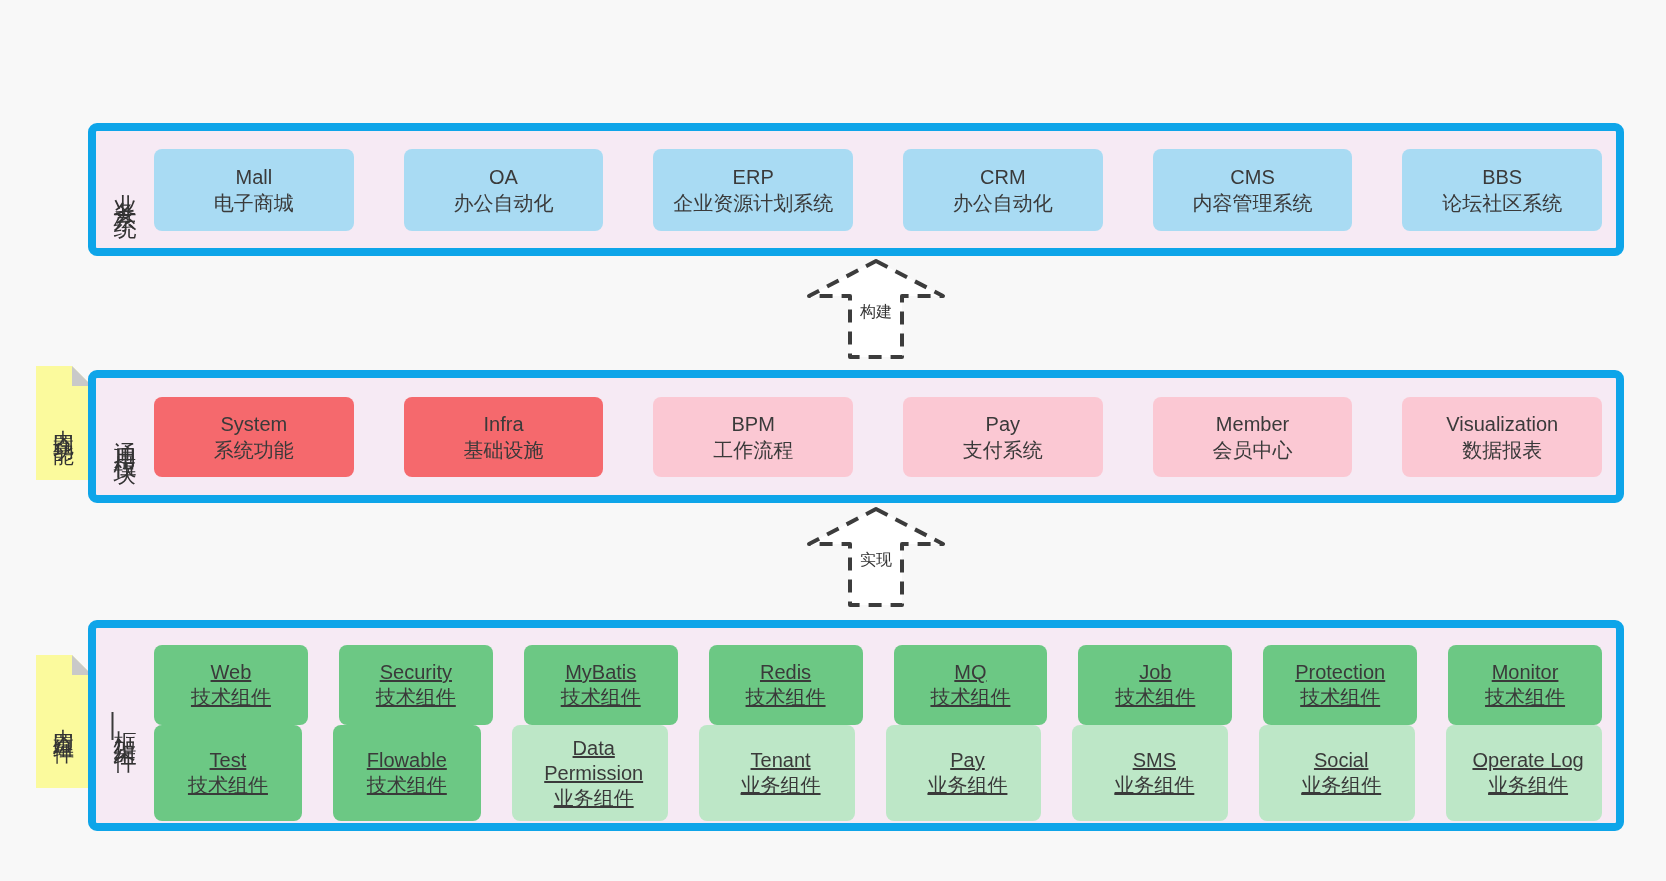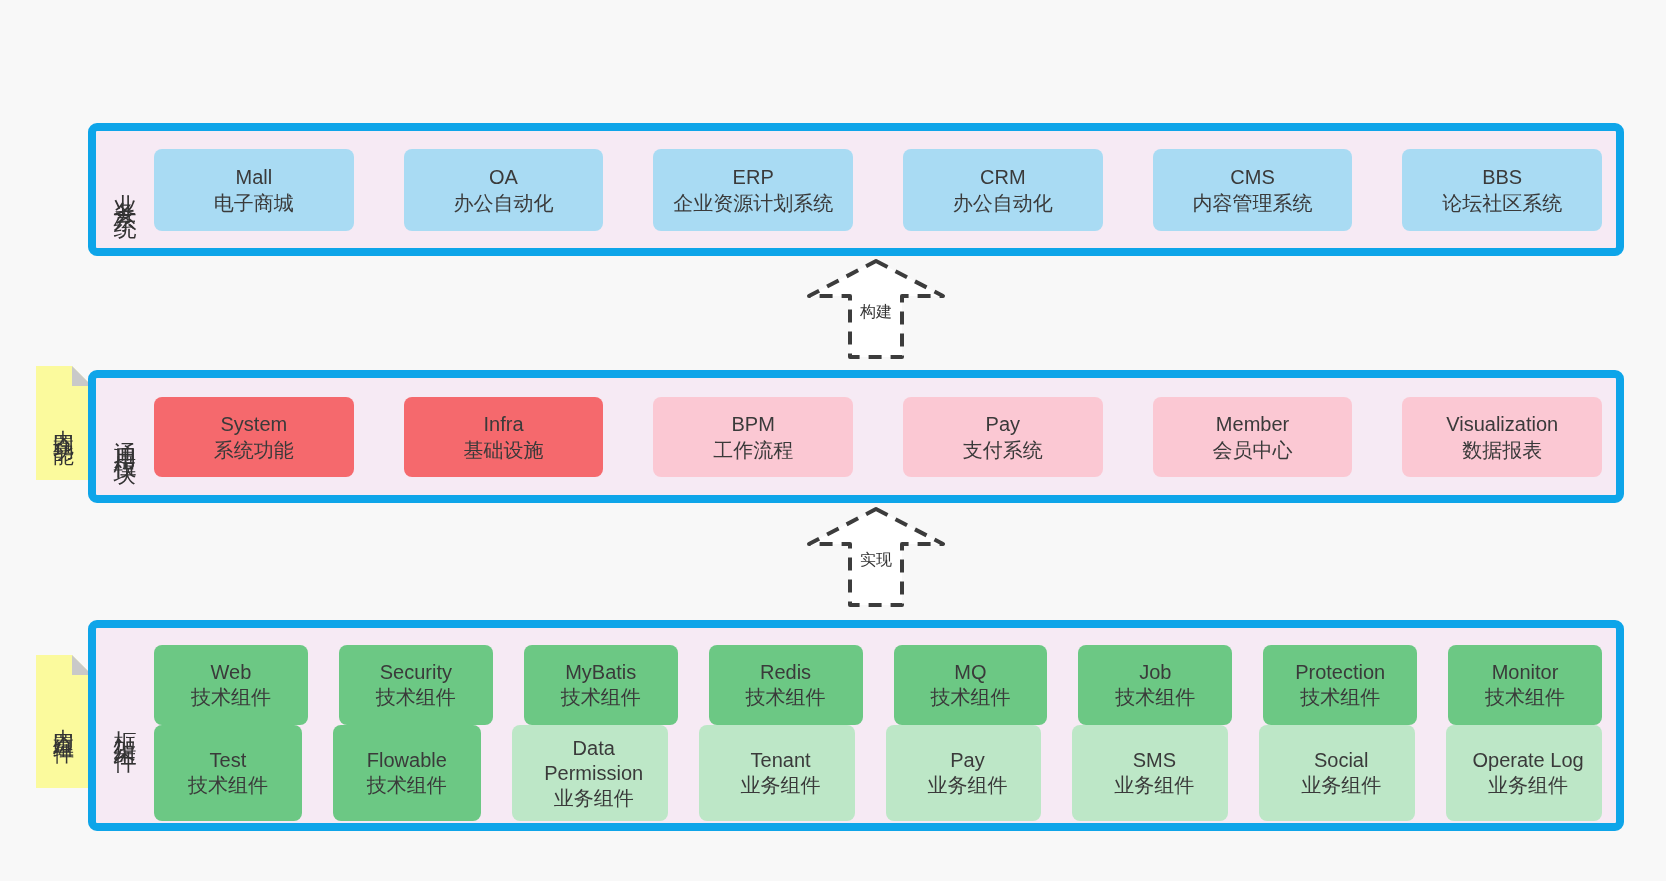--- a/index.html
+++ b/index.html
@@ -4,21 +4,21 @@
 <style>
   html,body{margin:0;padding:0;background:#f8f8f8;}
   .stage{position:relative;width:1666px;height:881px;background:#f8f8f8;overflow:hidden;
          font-family:"Liberation Sans","DejaVu Sans",sans-serif;color:#3a3a3a;}
 
   
   .layer{position:absolute;left:88px;width:1536px;box-sizing:border-box;
          background:#f6eaf4;border:8px solid #0ea5e9;border-radius:9px;display:flex;}
   .layer-business{top:123px;height:133px;}
   .layer-modules{top:370px;height:133px;}
-  .layer-components{top:620px;height:211px;}
+  .layer-components{top:620px;height:211px;text-decoration:underline;}
 
   .layer-label-wrap{width:58px;display:flex;align-items:center;justify-content:center;flex:0 0 58px;}
   .vtext{writing-mode:vertical-rl;text-orientation:upright;font-size:23px;color:#333;
          letter-spacing:7px;line-height:1;}
 
   .boxes-area{flex:1;display:flex;align-items:center;gap:50px;padding:0 14px 0 0;}
   .rows-area{flex:1;display:flex;flex-direction:column;justify-content:space-between;
              padding:17px 14px 13px 0;box-sizing:border-box;}
   .box-row{display:flex;gap:31px;}
 

